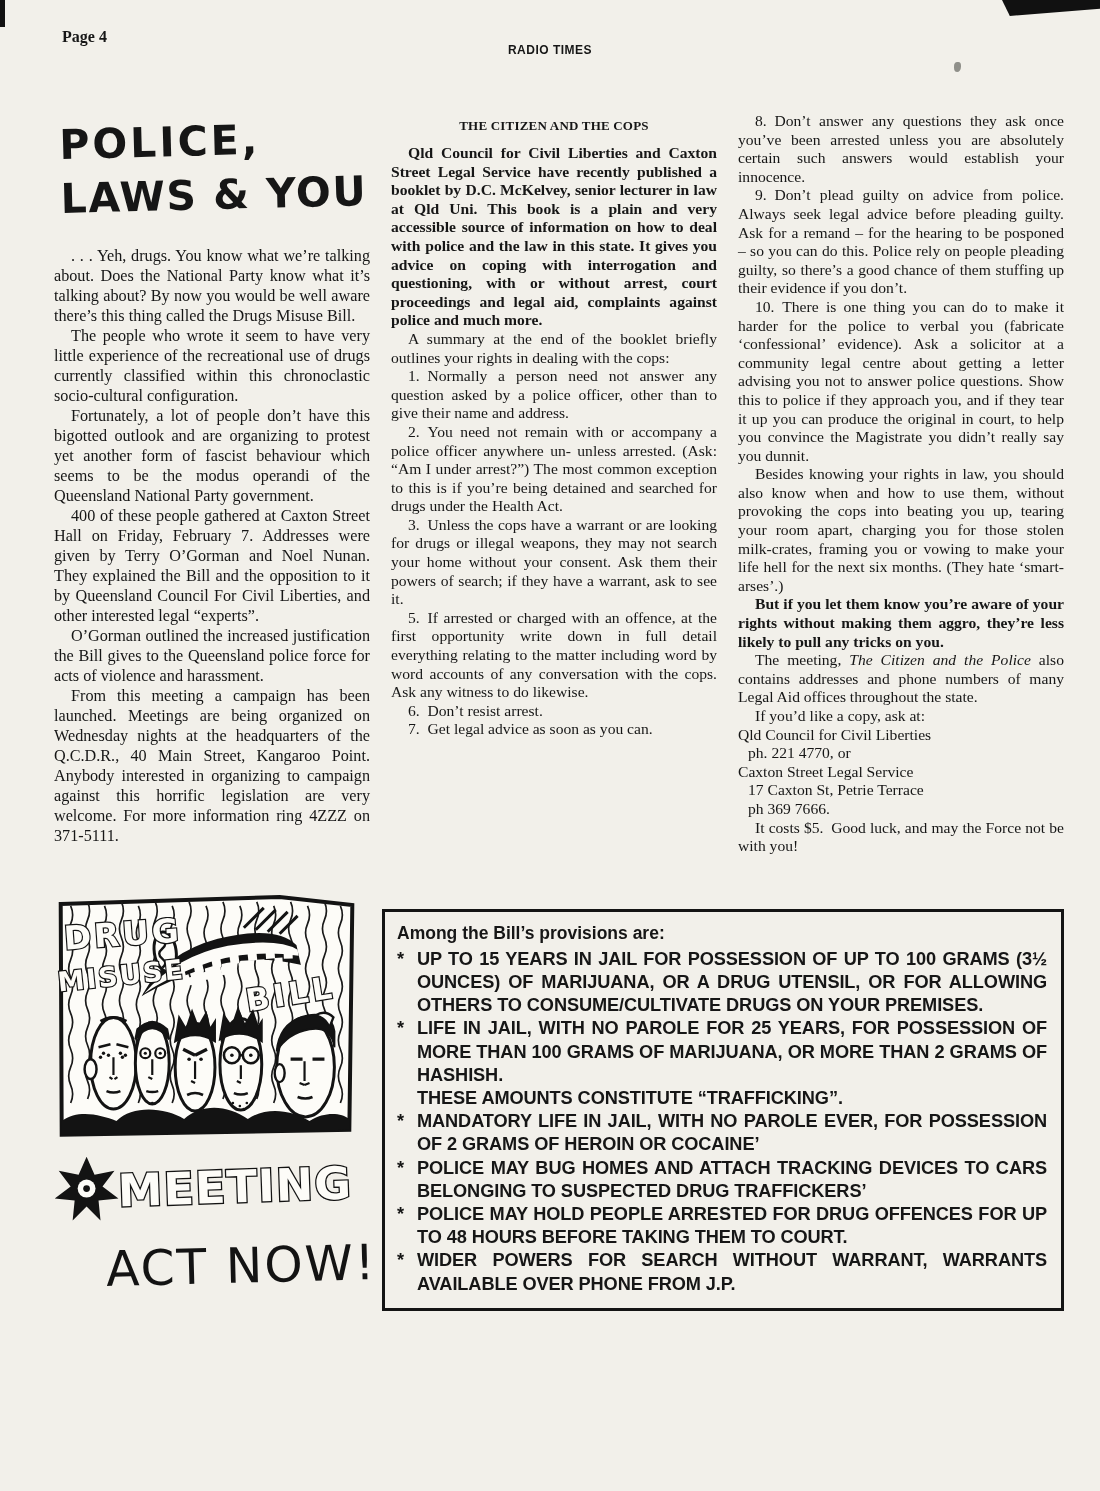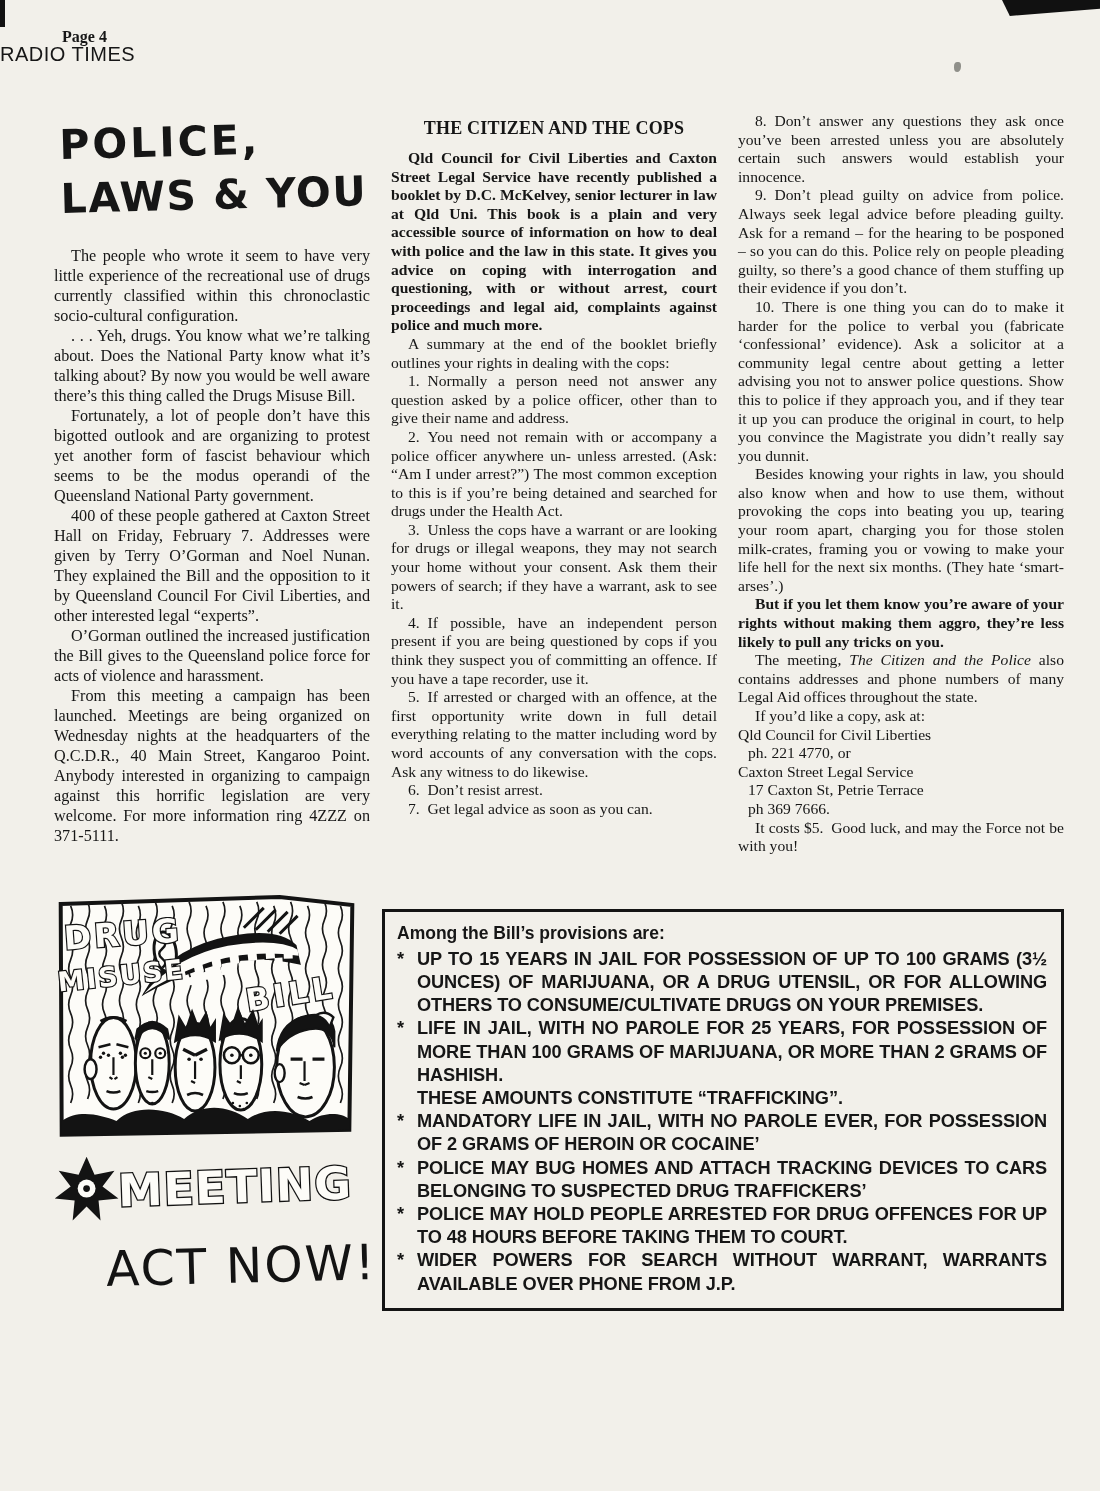--- a/index.html
+++ b/index.html
@@ -15,43 +15,43 @@
   }
   
   .corner-mark{position:absolute;top:0;right:0;width:98px;height:16px;background:#111;
     clip-path:polygon(0 0,100% 0,100% 55%,8% 100%);}
   .edge-mark{position:absolute;top:0;left:0;width:5px;height:27px;background:#111;}
   .speck{position:absolute;left:954px;top:62px;width:7px;height:10px;background:#90908a;border-radius:50% 40% 60% 50%;}
 
   
   .header{position:relative;padding-top:44px;height:24px;}
   .page-num{position:absolute;left:62px;top:28px;font-size:16px;font-weight:bold;}
-  .masthead{position:absolute;left:0;right:0;top:43px;text-align:left;
-    font-family:"Liberation Sans",sans-serif;font-weight:normal;font-size:20px;letter-spacing:.5px;}
+  .masthead{position:absolute;left:0;right:0;top:43px;text-align:center;
+    font-family:"Liberation Sans",sans-serif;font-weight:bold;font-size:12px;letter-spacing:.5px;}
 
   
   .columns{display:flex;gap:21px;padding:0 36px 0 54px;margin-top:44px;}
   .col{min-width:0;}
   .col-left{width:316px;}
   .col-mid{width:326px;}
   .col-right{width:326px;}
 
   .hand-title{font-family:"DejaVu Sans",sans-serif;font-weight:bold;font-size:41px;
     line-height:1.32;letter-spacing:3px;margin:2px 0 24px 6px;transform:rotate(-1.5deg);}
   .hand-title .t{display:block;}
   .hand-title .t2{letter-spacing:1.5px;}
 
   .body{margin:0;font-size:15.6px;line-height:18.6px;text-align:justify;}
   .col-left .body{font-size:16.2px;line-height:20px;}
   .ind{text-indent:17px;}
   .bold{font-weight:bold;}
   .line{text-align:left;}
   .indent-sm{padding-left:10px;}
 
-  .col-heading{font-size:18px;font-weight:bold;text-align:center;margin:6px 0 10px 0;letter-spacing:.2px;}
+  .col-heading{font-size:13px;font-weight:bold;text-align:center;margin:6px 0 10px 0;letter-spacing:.2px;}
 
   
   .bottom{display:flex;gap:12px;padding:0 36px 0 48px;margin-top:34px;align-items:flex-start;}
   .illustration{width:322px;flex:none;}
   .provisions-box{flex:1;border:3px solid #141414;padding:10px 14px 12px 12px;
     font-family:"Liberation Sans",sans-serif;font-weight:bold;background:#f2f0ea;margin-top:19px;}
   .prov-heading{margin:0 0 3px 0;font-size:17.5px;line-height:23px;}
   .prov-item{display:flex;font-size:18.2px;line-height:23.2px;letter-spacing:-0.1px;}
   .prov-item .pb{width:20px;flex:none;}
   .prov-item .pt{flex:1;text-align:justify;}
@@ -70,36 +70,35 @@
     <div class="masthead">RADIO TIMES</div>
   </div>
 
   <div class="columns">
 
     <section class="col col-left">
       <h1 class="hand-title">
         <span class="t t1">POLICE,</span>
         <span class="t t2">LAWS &amp; YOU</span>
       </h1>
+      <p class="body ind">. . . Yeh, drugs. You know what we’re talking about. Does the National Party know what it’s talking about? By now you would be well aware there’s this thing called the Drugs Misuse Bill.</p>
       <p class="body ind">The people who wrote it seem to have very little experience of the recreational use of drugs currently classified within this chronoclastic socio-cultural configuration.</p>
-      <p class="body ind">. . . Yeh, drugs. You know what we’re talking about. Does the National Party know what it’s talking about? By now you would be well aware there’s this thing called the Drugs Misuse Bill.</p>
       <p class="body ind">Fortunately, a lot of people don’t have this bigotted outlook and are organizing to protest yet another form of fascist behaviour which seems to be the modus operandi of the Queensland National Party government.</p>
       <p class="body ind">400 of these people gathered at Caxton Street Hall on Friday, February 7. Addresses were given by Terry O’Gorman and Noel Nunan. They explained the Bill and the opposition to it by Queensland Council For Civil Liberties, and other interested legal “experts”.</p>
       <p class="body ind">O’Gorman outlined the increased justification the Bill gives to the Queensland police force for acts of violence and harassment.</p>
       <p class="body ind">From this meeting a campaign has been launched. Meetings are being organized on Wednesday nights at the headquarters of the Q.C.D.R., 40 Main Street, Kangaroo Point. Anybody interested in organizing to campaign against this horrific legislation are very welcome. For more information ring 4ZZZ on 371-5111.</p>
     </section>
 
     <section class="col col-mid">
       <h2 class="col-heading">THE CITIZEN AND THE COPS</h2>
       <p class="body bold ind">Qld Council for Civil Liberties and Caxton Street Legal Service have recently published a booklet by D.C. McKelvey, senior lecturer in law at Qld Uni. This book is a plain and very accessible source of information on how to deal with police and the law in this state. It gives you advice on coping with interrogation and questioning, with or without arrest, court proceedings and legal aid, complaints against police and much more.</p>
       <p class="body ind">A summary at the end of the booklet briefly outlines your rights in dealing with the cops:</p>
       <p class="body ind">1. Normally a person need not answer any question asked by a police officer, other than to give their name and address.</p>
       <p class="body ind">2. You need not remain with or accompany a police officer anywhere un- unless arrested. (Ask: “Am I under arrest?”)  The most common exception to this is if you’re being detained and searched for drugs under the Health Act.</p>
       <p class="body ind">3. Unless the cops have a warrant or are looking for drugs or illegal weapons, they may not search your home without your consent. Ask them their powers of search;  if they have a warrant, ask to see it.</p>
-      <p class="body ind">4. If possible, have an independent person present if you are being questioned by cops if you think they suspect you of committing an offence. If you have a tape recorder, use it.</p>
       <p class="body ind">5. If arrested or charged with an offence, at the first opportunity write down in full detail everything relating to the matter including word by word accounts of any conversation with the cops. Ask any witness to do likewise.</p>
       <p class="body ind">6. Don’t resist arrest.</p>
       <p class="body ind">7. Get legal advice as soon as you can.</p>
     </section>
 
     <section class="col col-right">
       <p class="body ind">8. Don’t answer any questions they ask once you’ve been arrested unless you are absolutely certain such answers would establish your innocence.</p>
       <p class="body ind">9. Don’t plead guilty on advice from police. Always seek legal advice before pleading guilty. Ask for a remand – for the hearing to be posponed – so you can do this. Police rely on people pleading guilty, so there’s a good chance of them stuffing up their evidence if you don’t.</p>
       <p class="body ind">10. There is one thing you can do to make it harder for the police to verbal you (fabricate ‘confessional’ evidence). Ask a solicitor at a community legal centre about getting a letter advising you not to answer police questions. Show this to police if they approach you, and if they tear it up you can produce the original in court, to help you convince the Magistrate you didn’t really say you dunnit.</p>
       <p class="body ind">Besides knowing your rights in law, you should also know when and how to use them, without provoking the cops into beating you up, tearing your room apart, charging you for those stolen milk-crates, framing you or vowing to make your life hell for the next six months. (They hate ‘smart-arses’.)</p>

